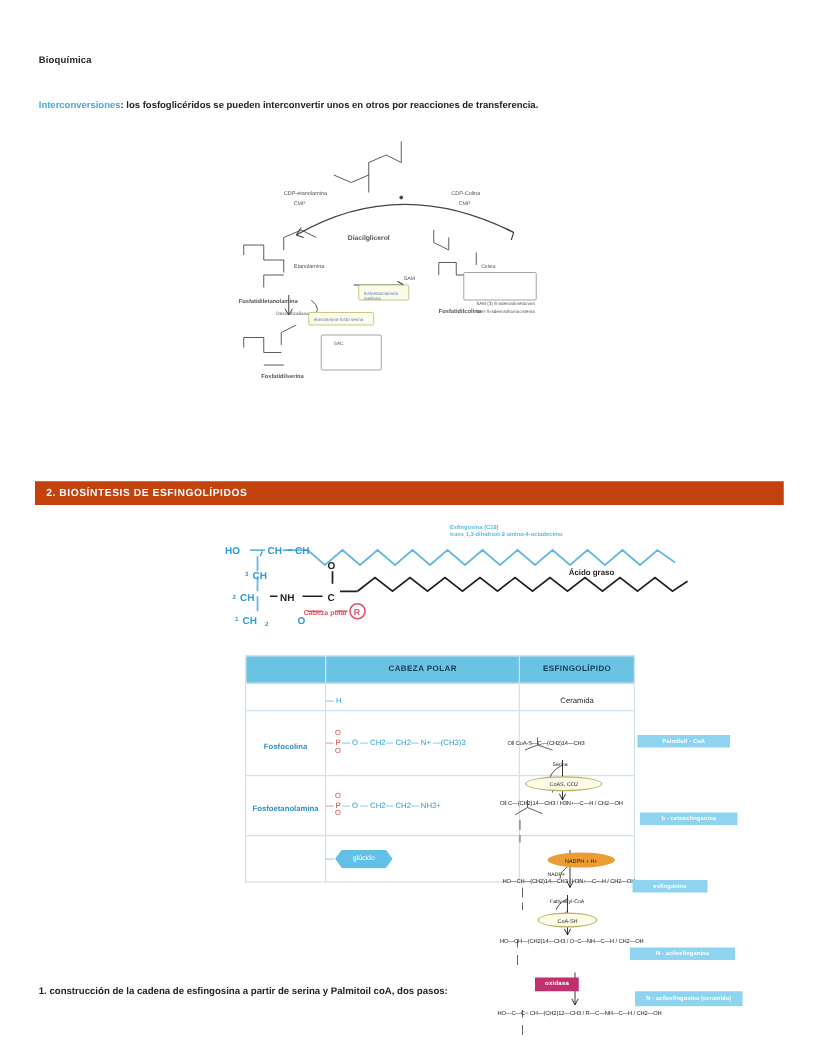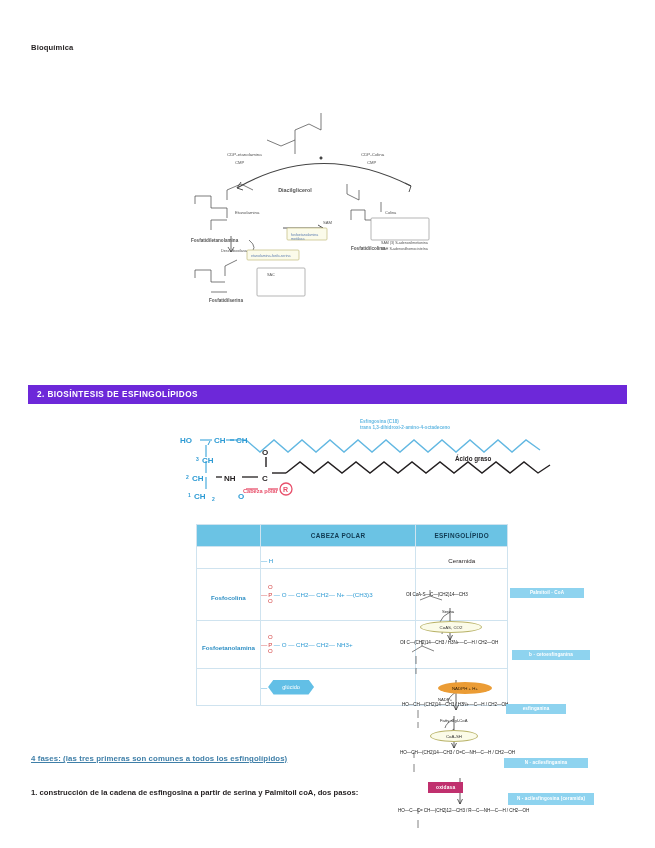--- a/index.html
+++ b/index.html
@@ -24,21 +24,21 @@
   .intro-line {
     position:absolute; left:31px; top:79px; right:28px;
     font-size:7.6px; font-weight:bold; line-height:10px;
     color:#231f20;
   }
   .intro-line .hl { color:#4aa8d8; font-weight:bold; }
 
   
   .section-banner {
     position:absolute; left:28px; top:385px; width:599px; height:19px;
-    background:#6d28d9;
+    background:#c2410c;
     display:flex; align-items:center;
   }
   .section-banner .sec-text {
     color:#ffffff; font-size:8.2px; font-weight:bold;
     letter-spacing:.45px; padding-left:9px;
   }
 
   
   .phases-head {
     position:absolute; left:31px; top:754px;
@@ -178,20 +178,23 @@
   .chem-4 { left:2px; top:168px; }
   .chem-5 { left:0px; top:226px; }
 </style>
 </head>
 <body>
 
 <div class="page">
 
   <div class="doc-title">Bioquímica</div>
 
+  <div class="intro-line">
+    <span class="hl">Interconversiones</span><span>: los fosfoglicéridos se pueden interconvertir unos en otros por reacciones de transferencia.</span>
+  </div>
 
   <div class="top-diagram">
     <svg class="td-svg" viewBox="0 0 290 210" xmlns="http://www.w3.org/2000/svg">
       <g stroke="#2a2a2a" fill="none" stroke-width="0.7">
 
         <path d="M62 88 Q145 40 236 86" stroke-width="1.1"></path>
         <path d="M62 88 l4 -6 M62 88 l6 2" stroke-width="0.9"></path>
         <path d="M236 86 l-6 -3 M236 86 l-2 6" stroke-width="0.9"></path>
 
         <path d="M120 40 l0 -10 M120 30 l14 -6 M134 24 l12 6 M146 30 l0 -10"></path>
@@ -440,16 +443,15 @@
 
     <div class="pw-badge-oxidasa">oxidasa</div>
 
     <div class="pw-tag tag-palmitoil">Palmitoil - CoA</div>
     <div class="pw-tag tag-cetoesf">b - cetoesfinganina</div>
     <div class="pw-tag tag-esfinga">esfinganina</div>
     <div class="pw-tag tag-nacilesfa">N - acilesfinganina</div>
     <div class="pw-tag tag-ceramida">N - acilesfingosina (ceramida)</div>
   </div>
 
-  <div class="phases-head">4 fases: (las tres primeras son comunes a todos los esfingolípidos)</div>
   <div class="phase-para">1. construcción de la cadena de esfingosina a partir de serina y Palmitoil coA, dos pasos:</div>
 
 </div>
 
 </body></html>

